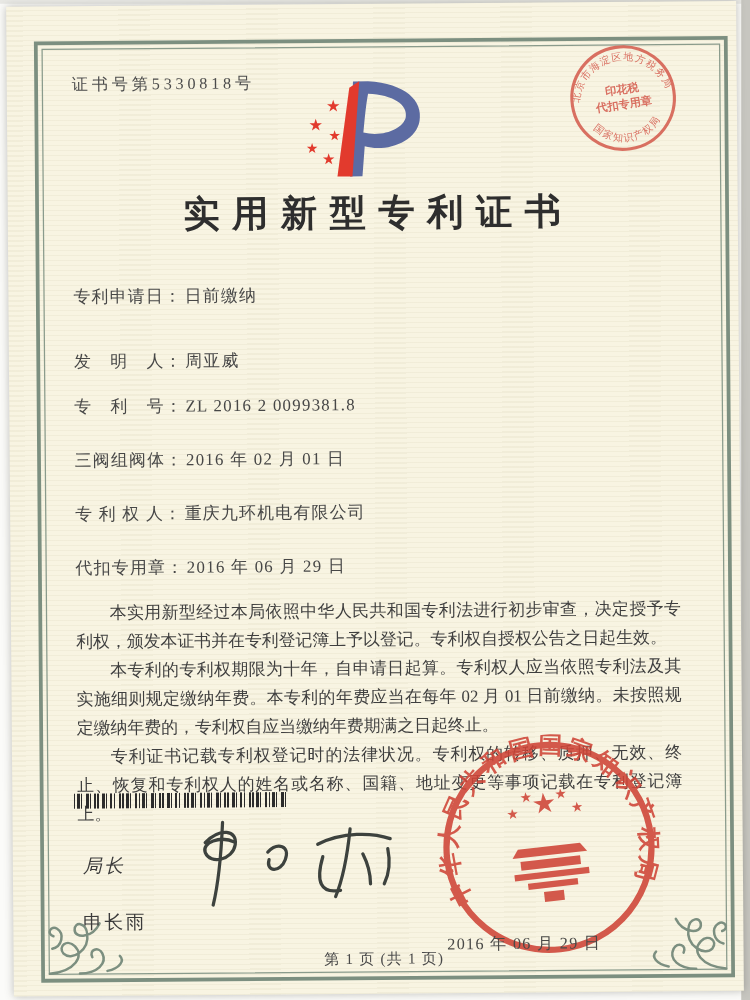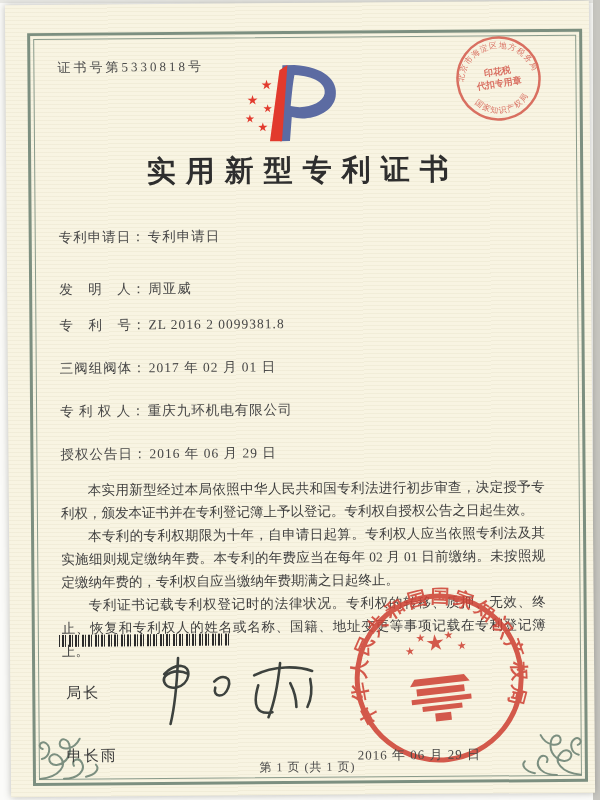--- a/index.html
+++ b/index.html
@@ -50,22 +50,22 @@
   }
   .body-text p{margin:0;text-indent:2em;}
   .barcode{
     position:absolute;left:49px;top:630px;width:172px;height:12px;
     background:repeating-linear-gradient(90deg,
       #2b2b2b 0 1px, rgba(0,0,0,0) 1px 3px,
       #2b2b2b 3px 5px, rgba(0,0,0,0) 5px 6px,
       #2b2b2b 6px 7px, rgba(0,0,0,0) 7px 10px,
       #2b2b2b 10px 12px, rgba(0,0,0,0) 12px 13px);
   }
-  .sign-title{position:absolute;left:56px;top:679px;font-size:15px;color:#3b3b3b;letter-spacing:2px;}
-  .sign-name{position:absolute;left:56px;top:742px;font-size:15px;color:#3b3b3b;letter-spacing:2px;}
+  .sign-title{position:absolute;left:56px;top:679px;font-size:15px;color:#3b3b3b;letter-spacing:2px;font-style:italic;}
+  .sign-name{position:absolute;left:56px;top:724px;font-size:15px;color:#3b3b3b;letter-spacing:2px;}
   .signature-svg{position:absolute;left:132px;top:648px;width:195px;height:88px;}
   .office-seal{position:absolute;left:339px;top:586px;width:180px;height:180px;opacity:.88;transform:rotate(-6deg);}
   .seal-date{
     position:absolute;left:347px;top:744px;width:160px;
     font-size:13px;color:#4a4a48;letter-spacing:1px;white-space:nowrap;
   }
   .tax-seal{position:absolute;left:447px;top:31px;width:92px;height:92px;opacity:.75;transform:rotate(-8deg);}
   .page-footer{
     position:absolute;left:22px;top:756px;width:549px;text-align:center;
     font-size:12px;color:#4a4a4a;letter-spacing:1px;
@@ -109,36 +109,36 @@
       <text x="10" y="45" font-size="13">★</text>
       <text x="25" y="53" font-size="11">★</text>
       <text x="7" y="63" font-size="11">★</text>
       <text x="20" y="72" font-size="12">★</text>
     </g>
   </svg>
 
   <div class="doc-title">实用新型专利证书</div>
 
   <div class="field-row" style="top:224px">
-    <span>专利申请日：</span><span class="val">专利申请日</span>
+    <span>专利申请日：</span><span class="val">日前缴纳</span>
   </div>
   <div class="field-row" style="top:276px">
     <span>发　明　人：</span><span class="val">周亚威</span>
   </div>
   <div class="field-row" style="top:312px">
     <span>专　利　号：</span><span class="val">ZL 2016 2 0099381.8</span>
   </div>
   <div class="field-row" style="top:355px">
-    <span>三阀组阀体：</span><span class="val">2017 年 02 月 01 日</span>
+    <span>三阀组阀体：</span><span class="val">2016 年 02 月 01 日</span>
   </div>
   <div class="field-row" style="top:398px">
     <span>专 利 权 人：</span><span class="val">重庆九环机电有限公司</span>
   </div>
   <div class="field-row" style="top:441px">
-    <span>授权公告日：</span><span class="val">2016 年 06 月 29 日</span>
+    <span>代扣专用章：</span><span class="val">2016 年 06 月 29 日</span>
   </div>
 
   <div class="body-text">
     <p>本实用新型经过本局依照中华人民共和国专利法进行初步审查，决定授予专利权，颁发本证书并在专利登记簿上予以登记。专利权自授权公告之日起生效。</p>
     <p>本专利的专利权期限为十年，自申请日起算。专利权人应当依照专利法及其实施细则规定缴纳年费。本专利的年费应当在每年 02 月 01 日前缴纳。未按照规定缴纳年费的，专利权自应当缴纳年费期满之日起终止。</p>
     <p>专利证书记载专利权登记时的法律状况。专利权的转移、质押、无效、终止、恢复和专利权人的姓名或名称、国籍、地址变更等事项记载在专利登记簿上。</p>
   </div>
 
   <div class="barcode"></div>
 

